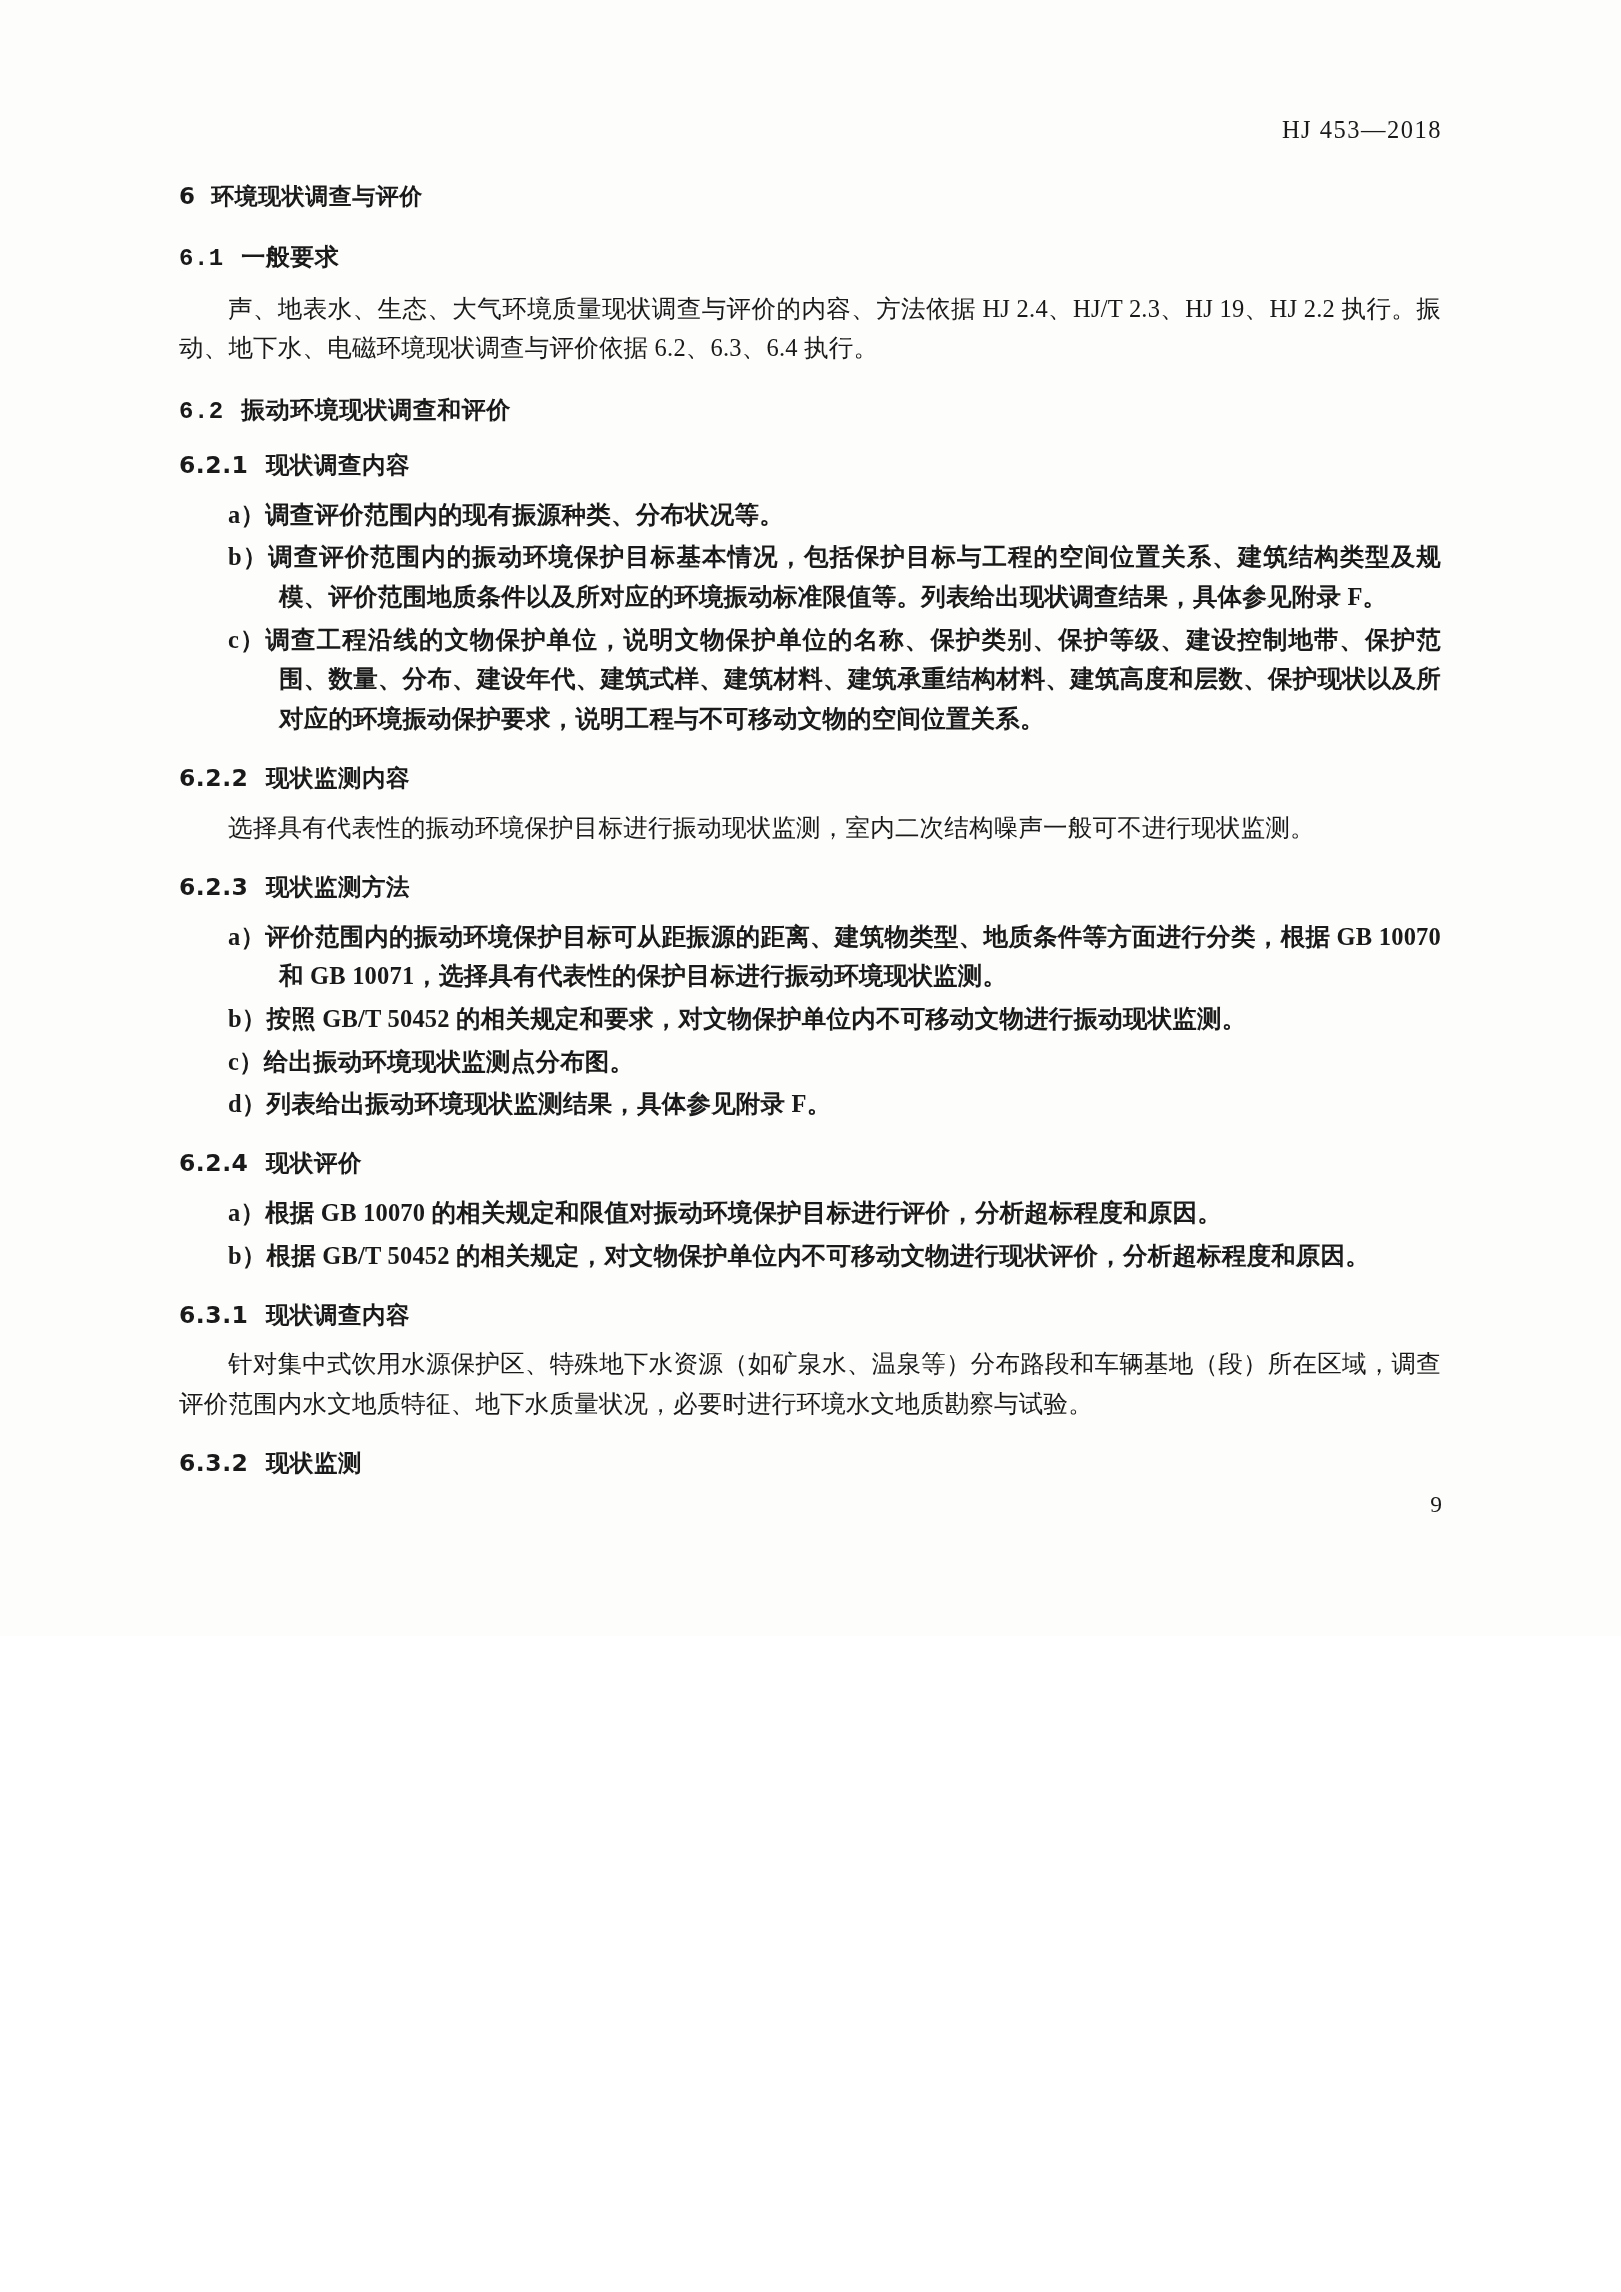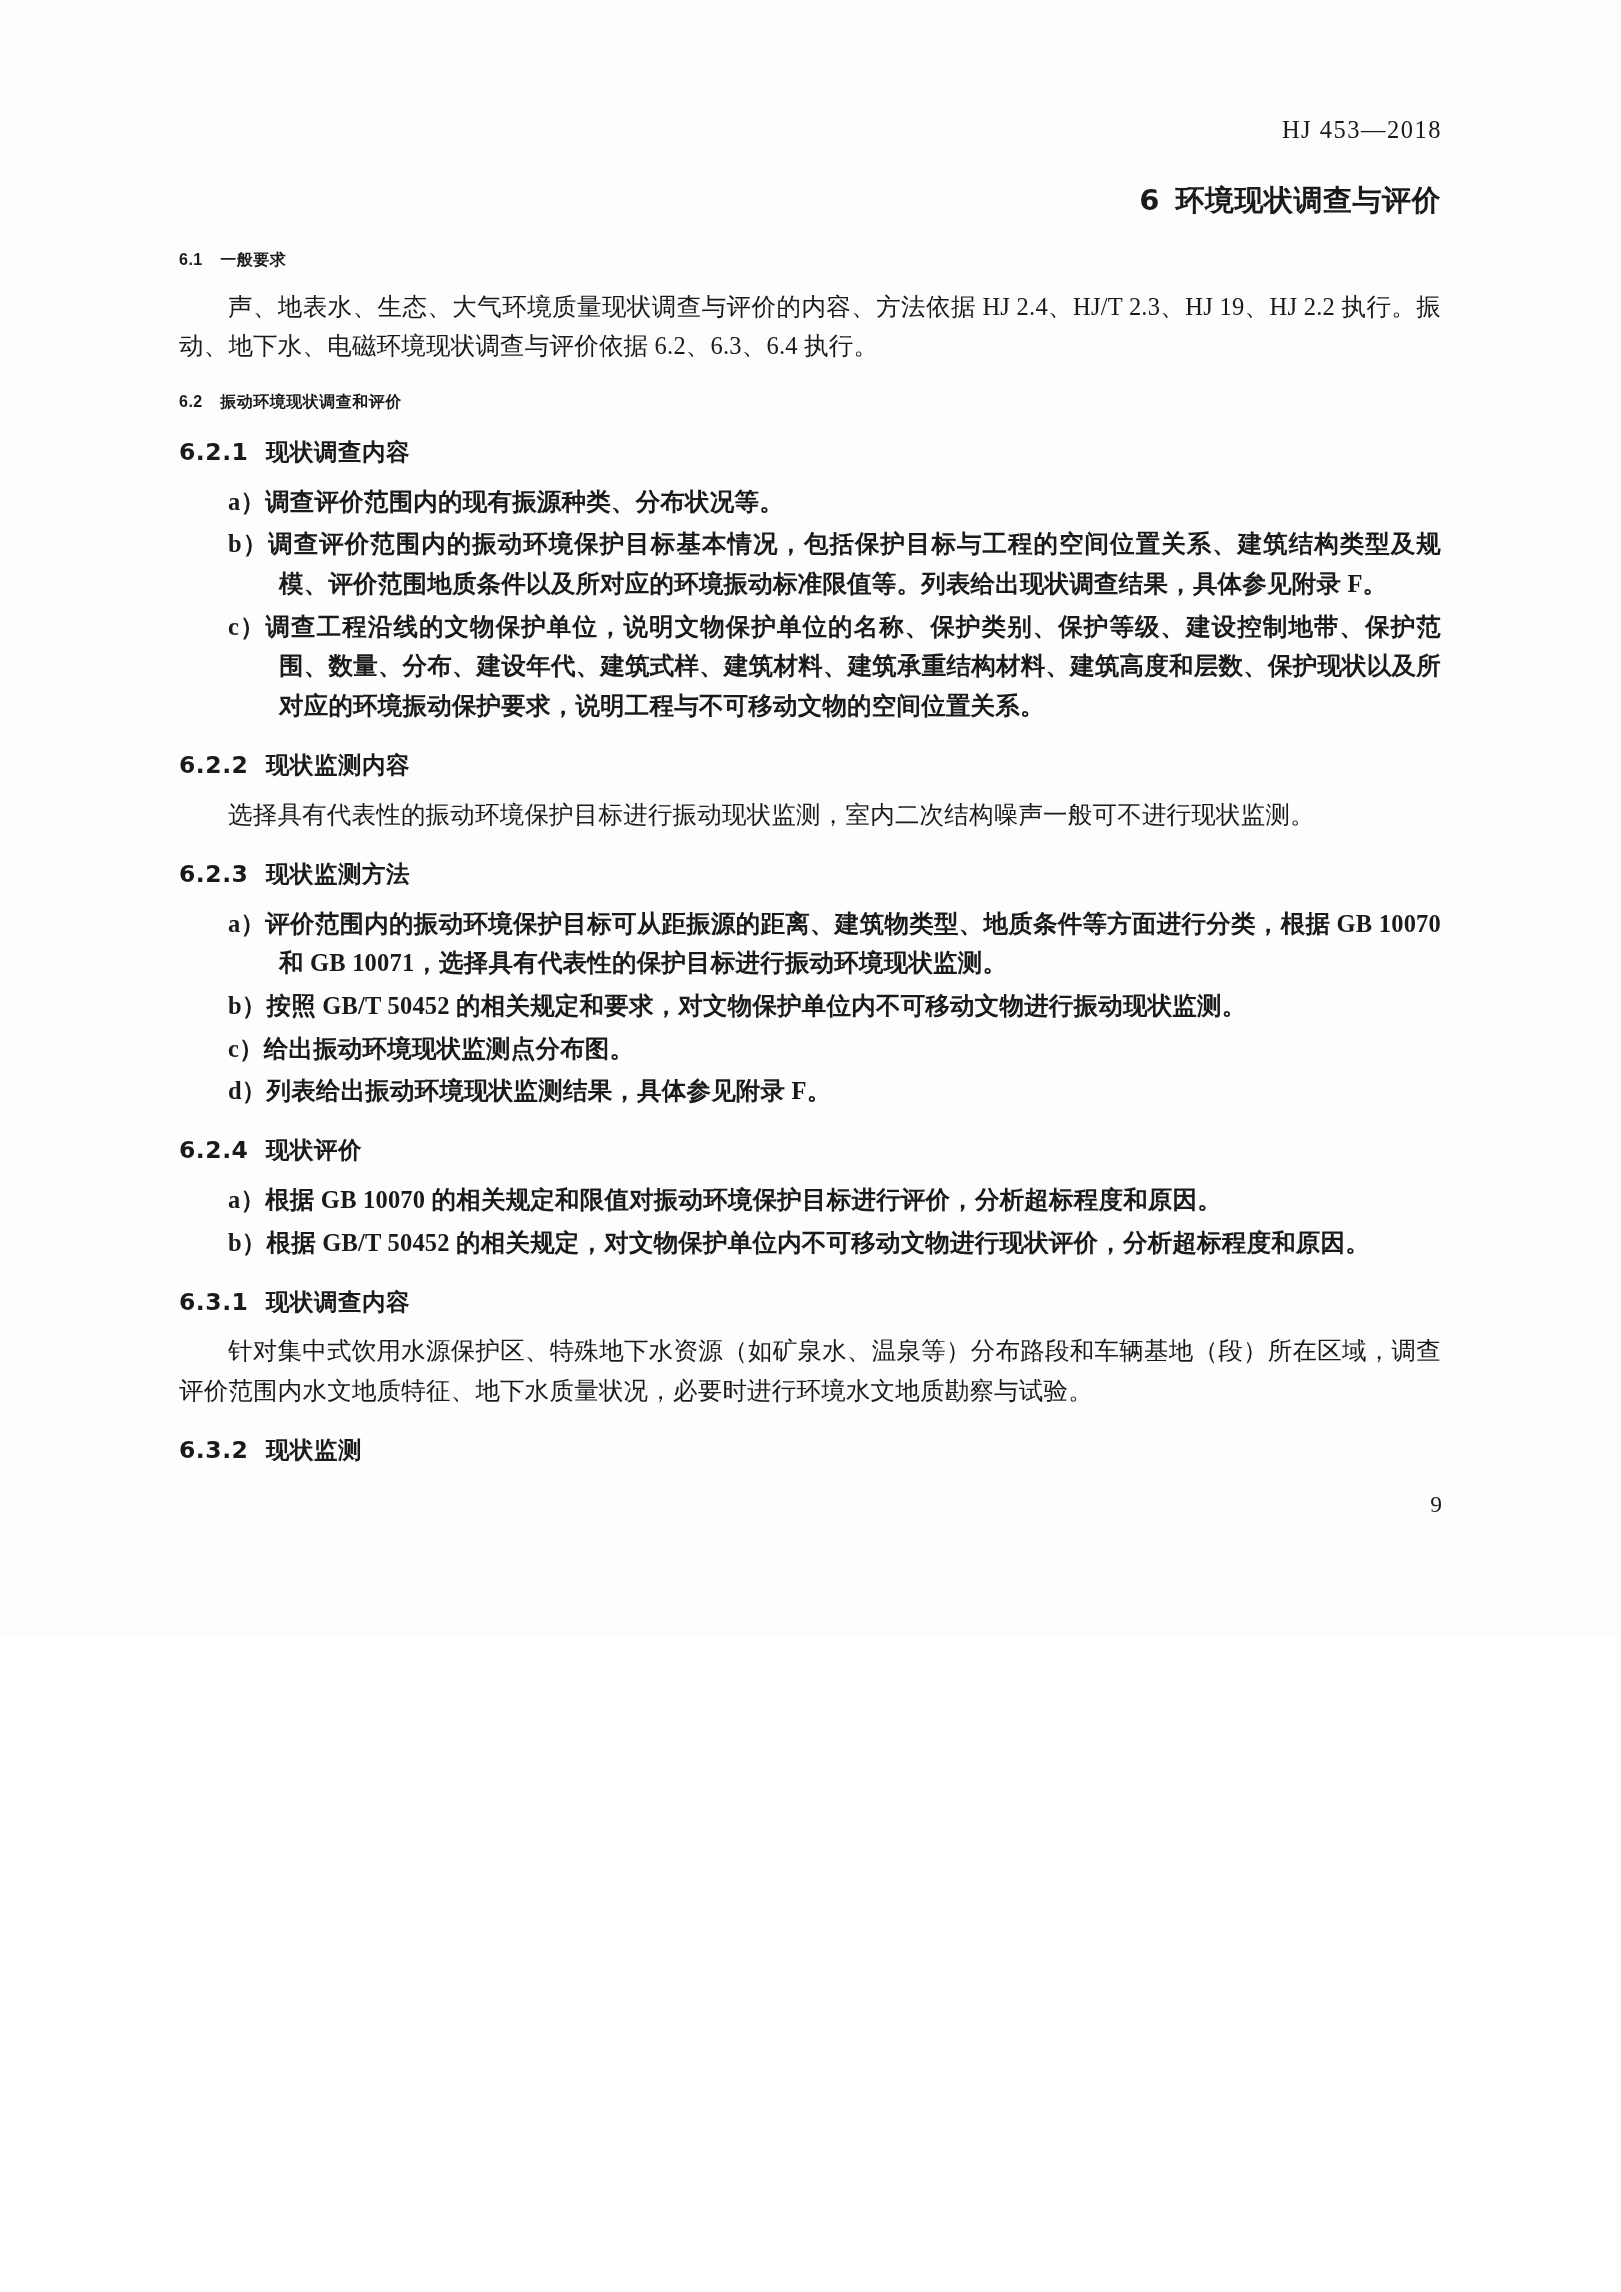--- a/index.html
+++ b/index.html
@@ -28,29 +28,28 @@
   }
   .content {
     position: absolute;
     left: 179px;
     top: 181px;
     width: 1262px;
   }
   .h2 {
     font-family: "DejaVu Sans", "Liberation Sans", sans-serif;
     font-weight: bold;
-    font-size: 29px;
+    font-size: 23px;
     margin: 0 0 29px 0;
     letter-spacing: 0.5px;
-    text-align: right;
   }
   .h3 {
-    font-family: Liberation Sans, sans-serif;
+    font-family: Liberation Mono, monospace;
     font-weight: bold;
-    font-size: 16px;
+    font-size: 24px;
     margin: 25.5px 0 15.7px 0;
     letter-spacing: 0.5px;
   }
   .h4 {
     font-family: "DejaVu Sans", "Liberation Sans", sans-serif;
     font-weight: bold;
     font-size: 23.5px;
     margin: 23.5px 0 13.7px 0;
     letter-spacing: 0.5px;
   }

